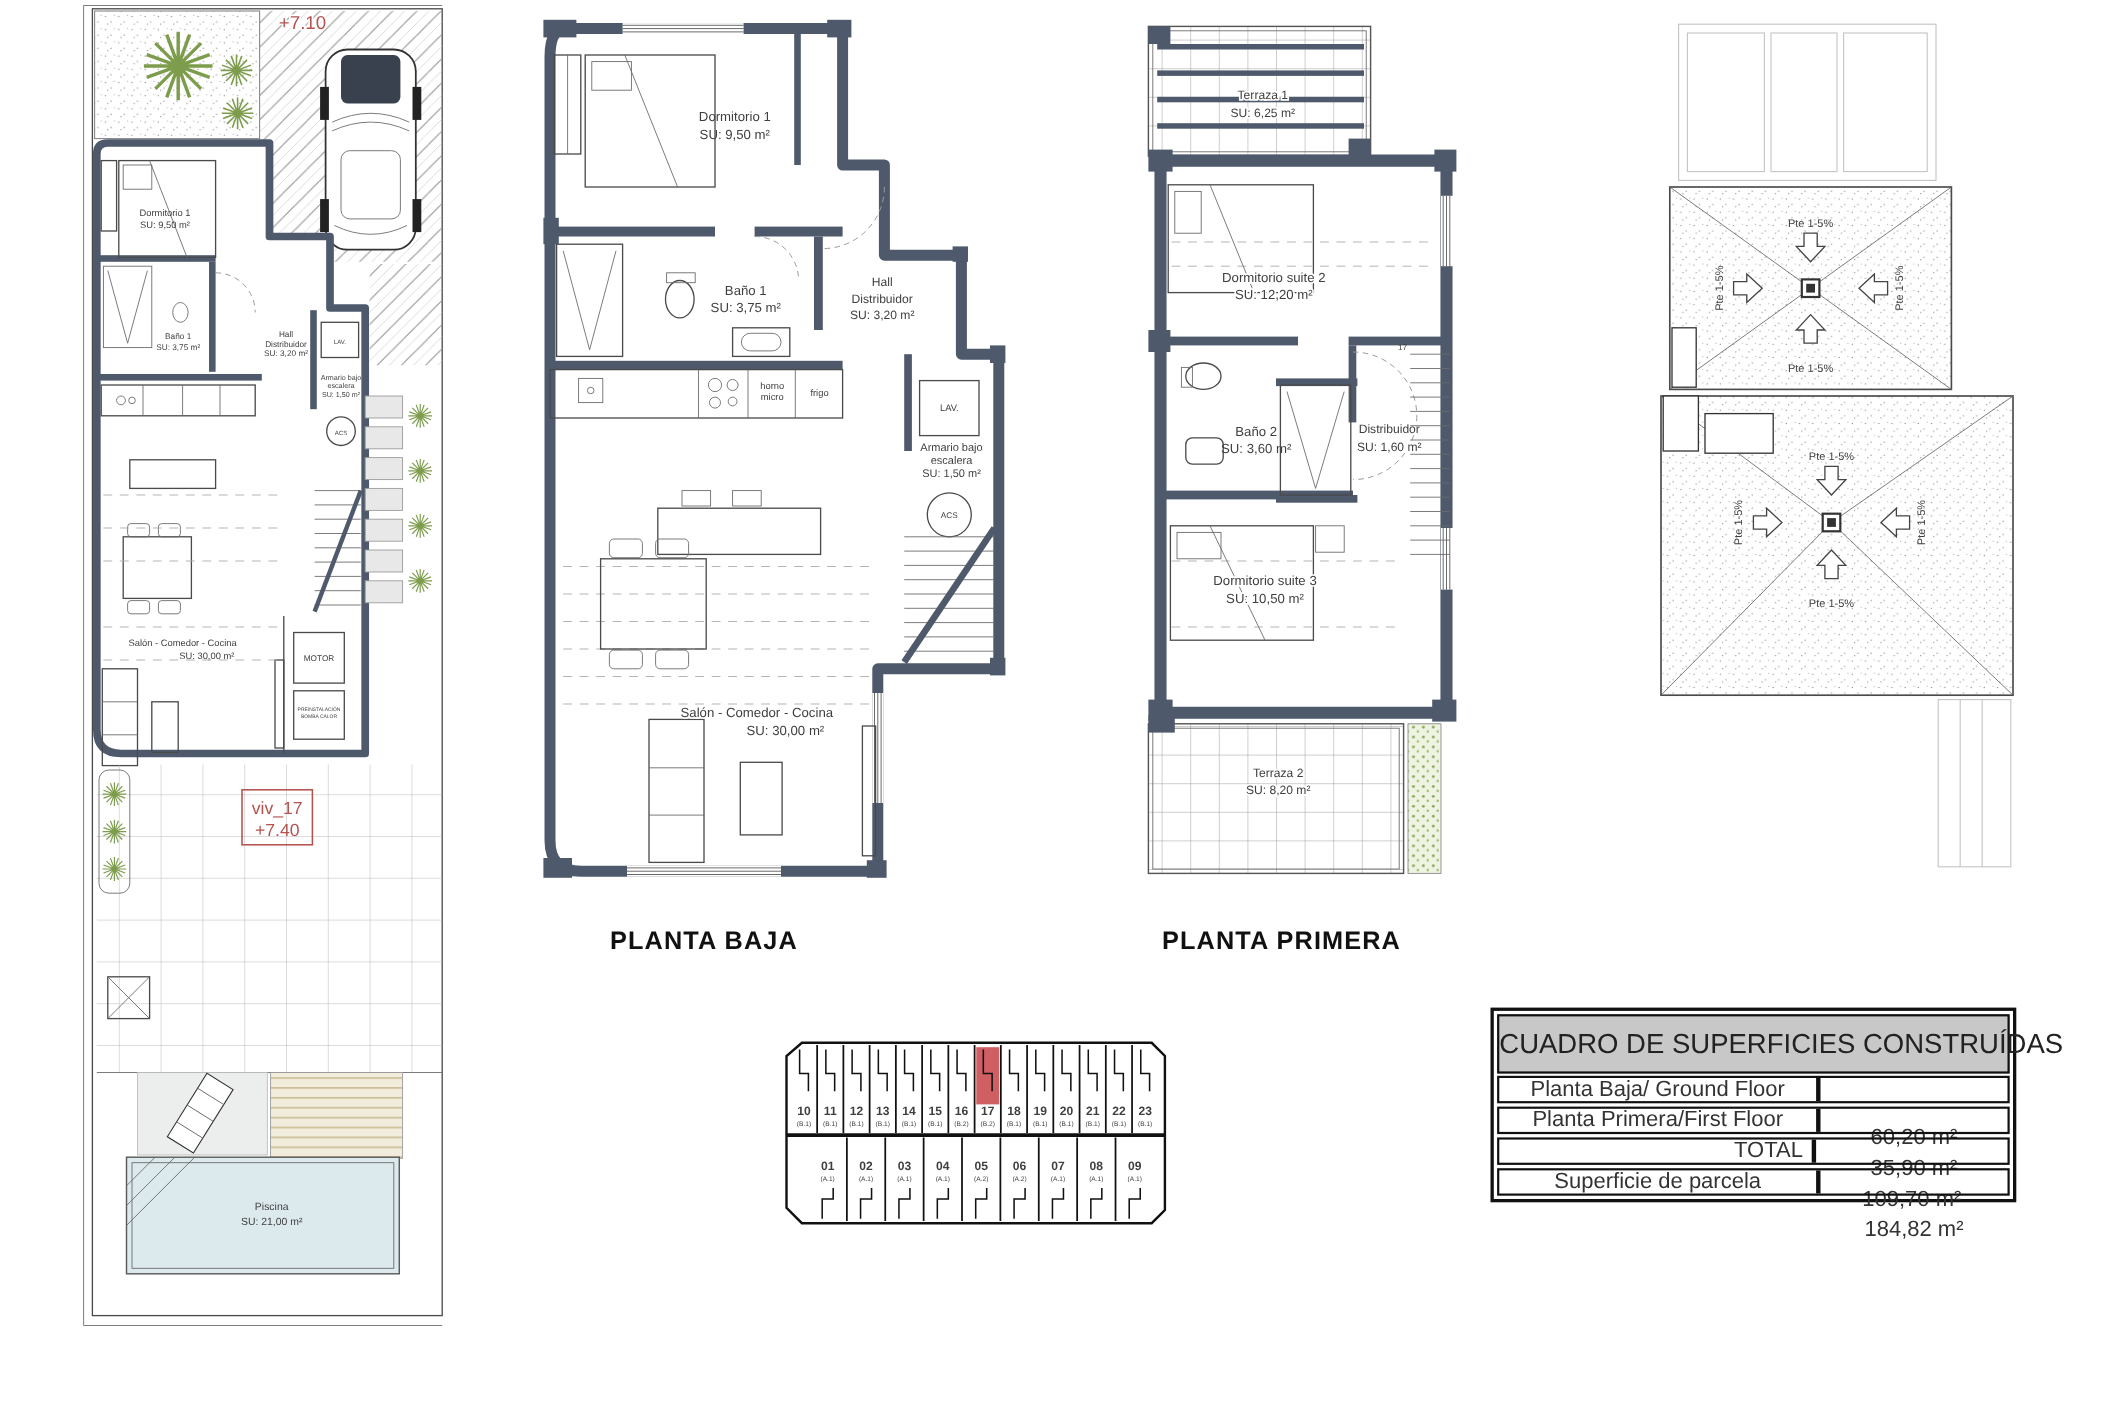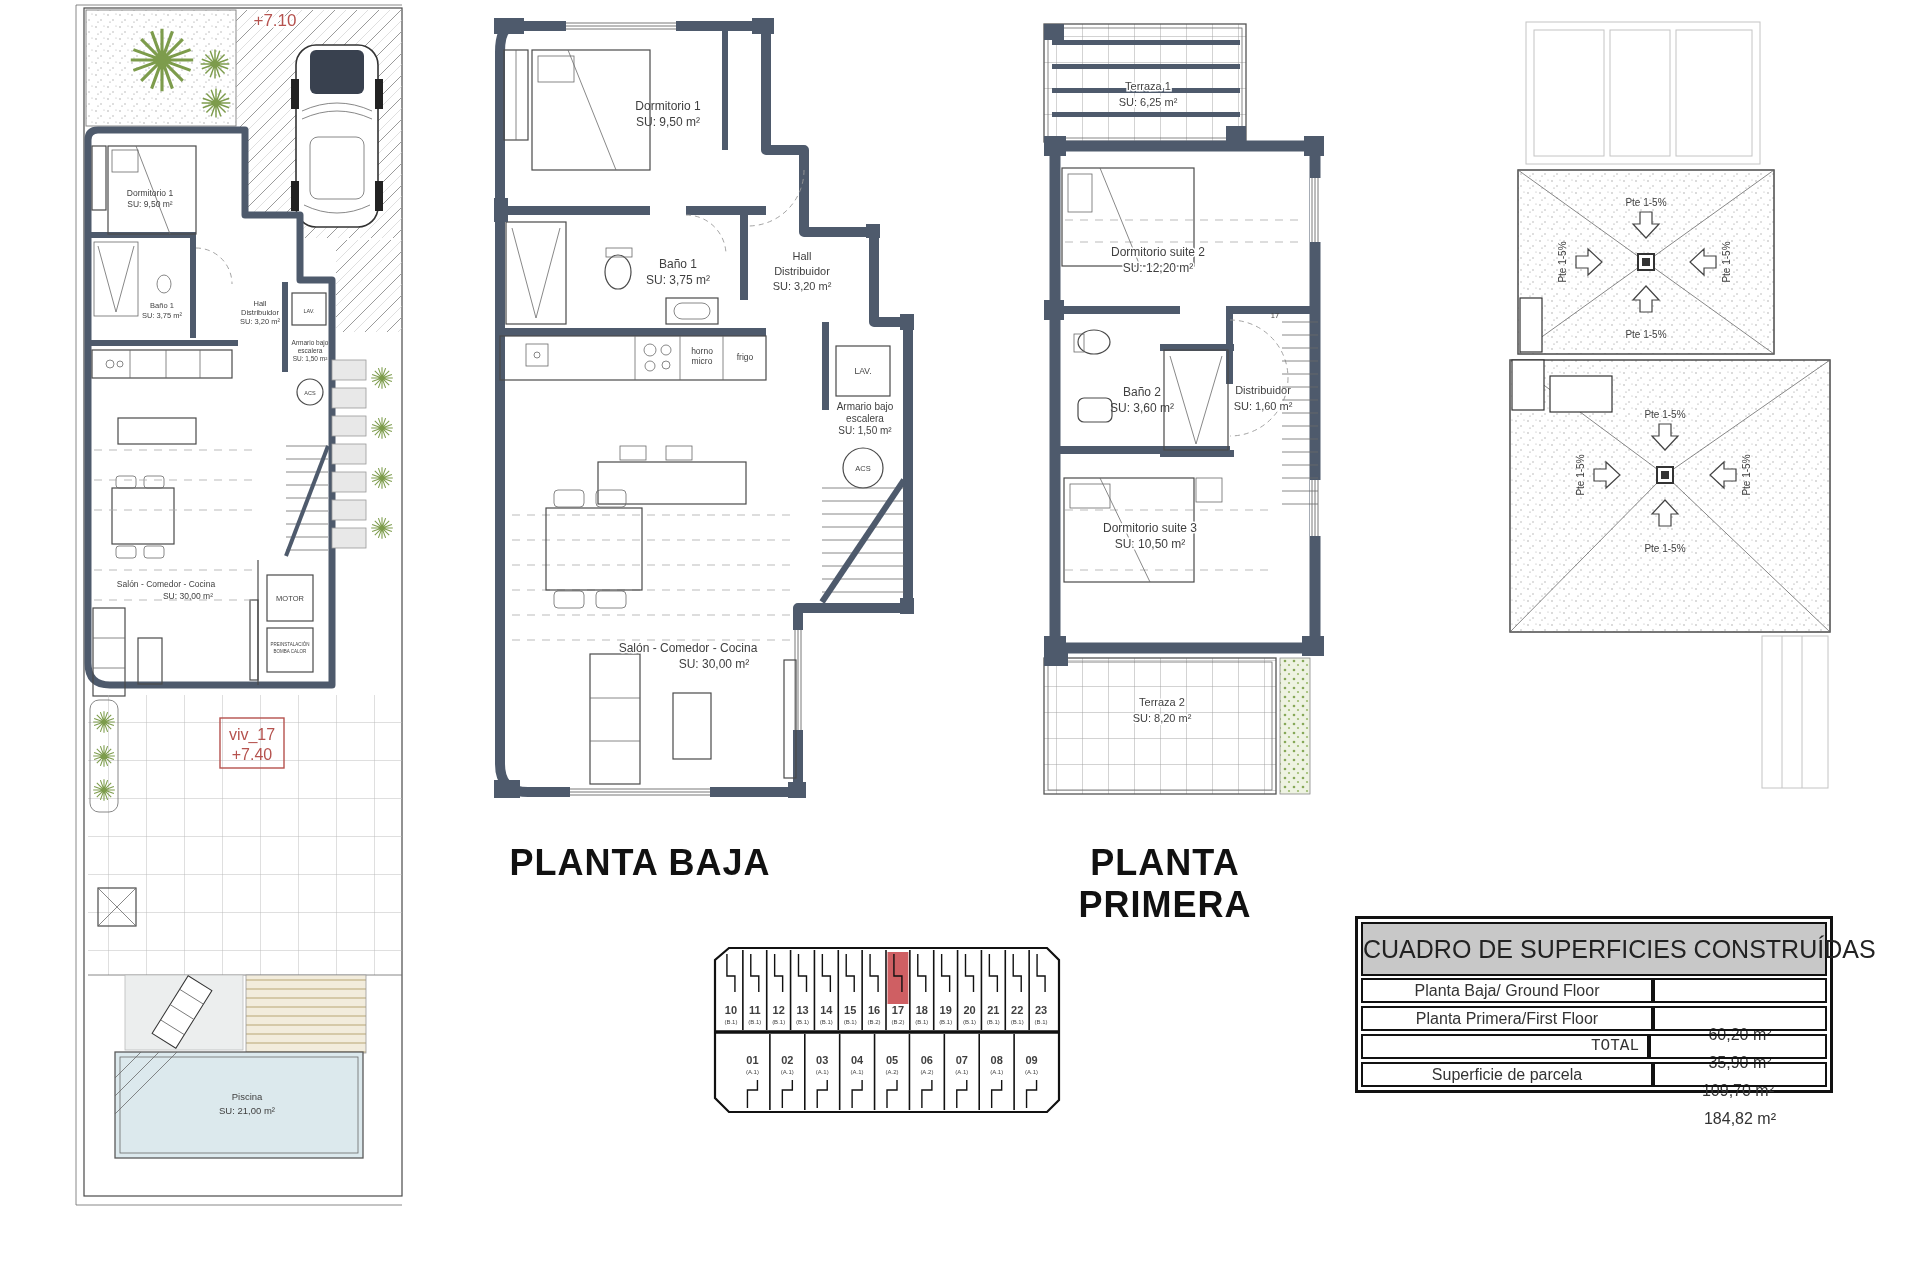--- a/index.html
+++ b/index.html
@@ -4,21 +4,21 @@
 <style>
   html,body{margin:0;padding:0;background:#fff;}
   .sheet{position:relative;width:1920px;height:1280px;background:#fff;overflow:hidden;
          font-family:"Liberation Sans",sans-serif;}
   svg.panel{position:absolute;}
   #site-plan{left:70px;top:0;}
   #planta-baja{left:470px;top:10px;}
   #planta-primera{left:1030px;top:10px;}
   #planta-cubierta{left:1490px;top:10px;}
   #keyplan{left:713px;top:946px;}
-  .plan-title{position:absolute;top:842px;font-weight:bold;font-size:36px;letter-spacing:1px;
+  .plan-title{position:absolute;top:842px;font-weight:bold;font-size:23px;letter-spacing:1px;
               color:#111;text-align:center;}
   #title-baja{left:470px;width:340px;}
   #title-primera{left:1010px;width:310px;}
   #title-cubierta{left:1490px;width:370px;}
 
   
   .w{fill:#4e5a6c;stroke:none;}
   .ws{fill:#fff;stroke:#4e5a6c;stroke-linejoin:round;}
   .f{fill:none;stroke:#4a4a4a;stroke-width:1.2;}
   .f2{fill:none;stroke:#6a6a6a;stroke-width:0.8;}
@@ -36,24 +36,24 @@
   .t12{font-size:12px}.t16{font-size:16px}.t17{font-size:17px}
   .red{fill:#b5524e;}
   .halo{paint-order:stroke;stroke:#fff;stroke-width:3px;}
 
   
   #surfaces{position:absolute;left:1355px;top:916px;width:478px;border:3px solid #111;
             padding:3px;display:flex;flex-direction:column;gap:2px;box-sizing:border-box;background:#fff;}
   .tbl-head{background:#c8c8c8;border:2px solid #111;height:50px;line-height:50px;
             text-align:center;font-size:25px;color:#222;white-space:nowrap;}
   .tbl-body{display:flex;flex-direction:column;gap:3px;}
-  .tbl-row{display:flex;border:2px solid #111;height:21px;line-height:21px;font-size:16px;color:#333;}
+  .tbl-row{display:flex;border:2px solid #111;height:21px;line-height:21px;font-size:20px;color:#333;}
   .tbl-label{flex:0 0 288px;text-align:center;border-right:4px solid #111;}
   .tbl-value{flex:1;text-align:center;margin-top:44px;}
-  .tbl-row.total .tbl-label{text-align:right;padding-right:8px;box-sizing:border-box;font-family:Liberation Mono, monospace;}
+  .tbl-row.total .tbl-label{text-align:right;padding-right:8px;box-sizing:border-box;}
 </style>
 </head>
 <body>
 
 <div class="sheet">
 
 <svg width="0" height="0" style="position:absolute" aria-hidden="true">
   <defs>
     <pattern id="stip" width="12" height="12" patternUnits="userSpaceOnUse">
       <circle cx="2" cy="3" r="0.7" fill="#9a9a9a"></circle>

